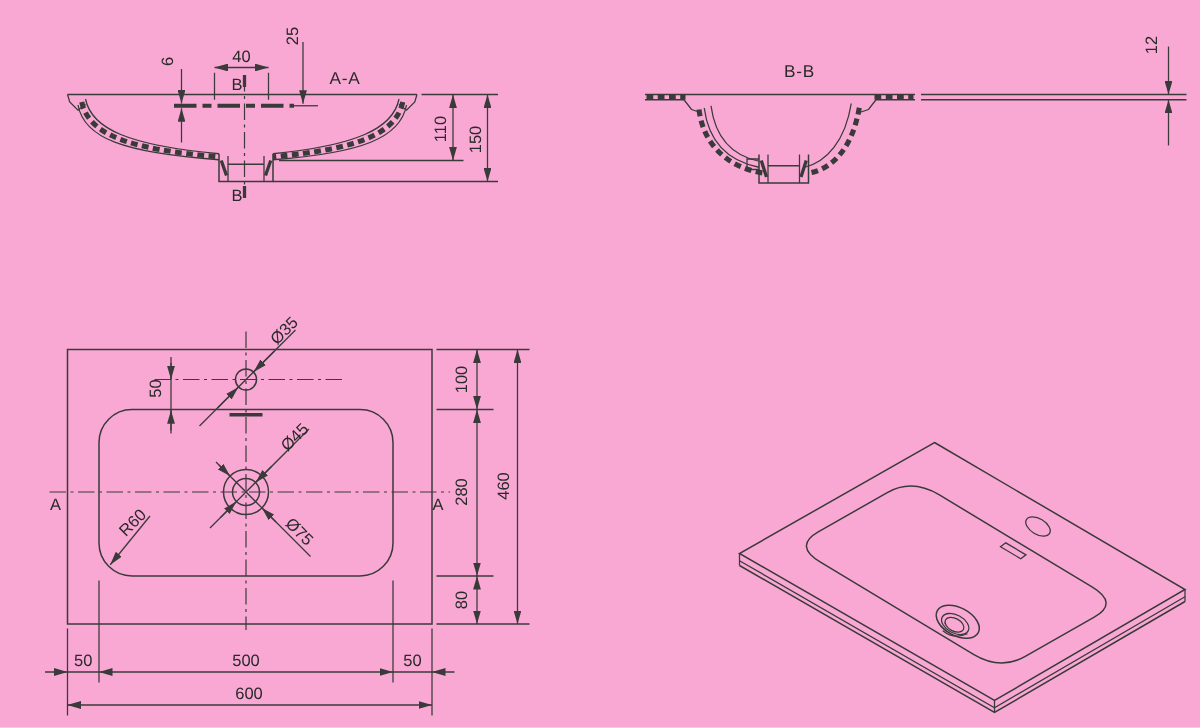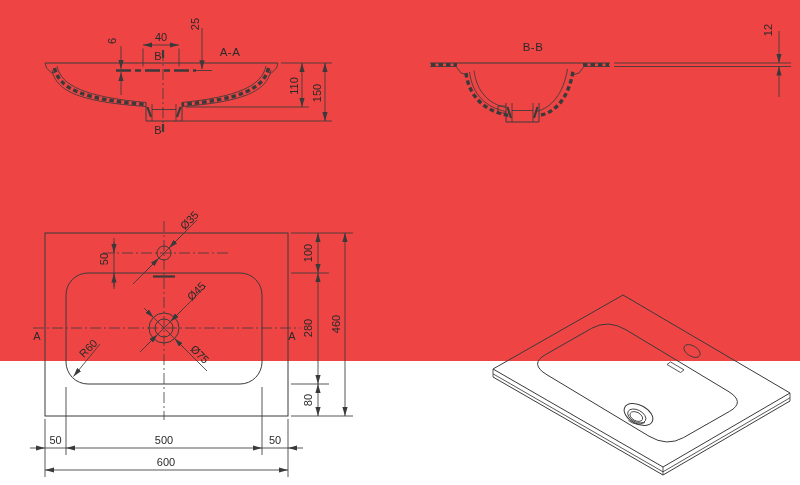--- a/index.html
+++ b/index.html
@@ -1,17 +1,17 @@
 <!DOCTYPE html>
 <html><head>
 <meta charset="utf-8">
 <style>
   html,body{margin:0;padding:0;background:#ffffff;}
   body{width:800px;height:485px;overflow:hidden;}
-  #sheet{width:800px;height:361px;background:#ef4444;}
+  #sheet{width:800px;height:485px;background:#f9a8d4;}
   svg{display:block;}
   .ln{stroke:#3a3a3a;stroke-width:1;fill:none;stroke-linecap:butt;}
   .thin{stroke-width:0.85;}
   .cl{stroke:#3a3a3a;stroke-width:0.8;fill:none;stroke-dasharray:11 3 2 3;}
   .hatch{stroke:#3a3a3a;stroke-width:3.4;fill:none;stroke-dasharray:4.5 3;}
   .hslot{stroke:#3a3a3a;stroke-width:2.6;fill:none;stroke-dasharray:15 4 6 4;}
   .thick{stroke:#3a3a3a;stroke-width:2.2;fill:none;}
   text{font-family:"Liberation Sans",sans-serif;font-size:11px;fill:#2a2a2a;}
   .sec{font-size:11.5px;letter-spacing:0.5px;}
 </style>

